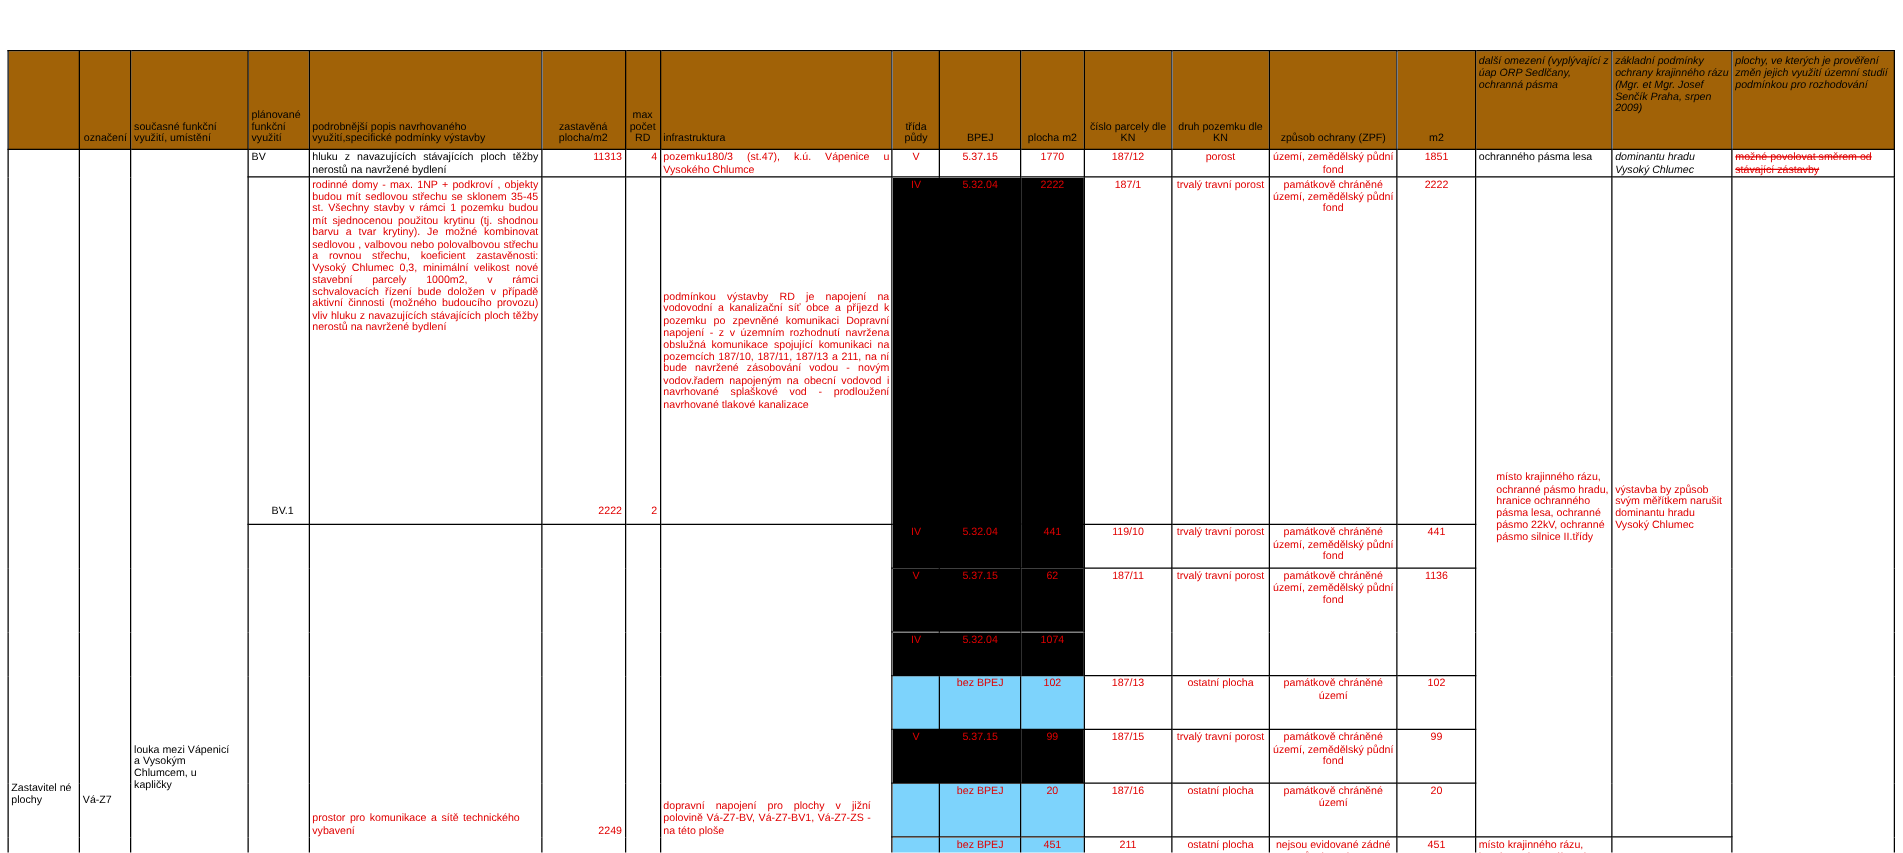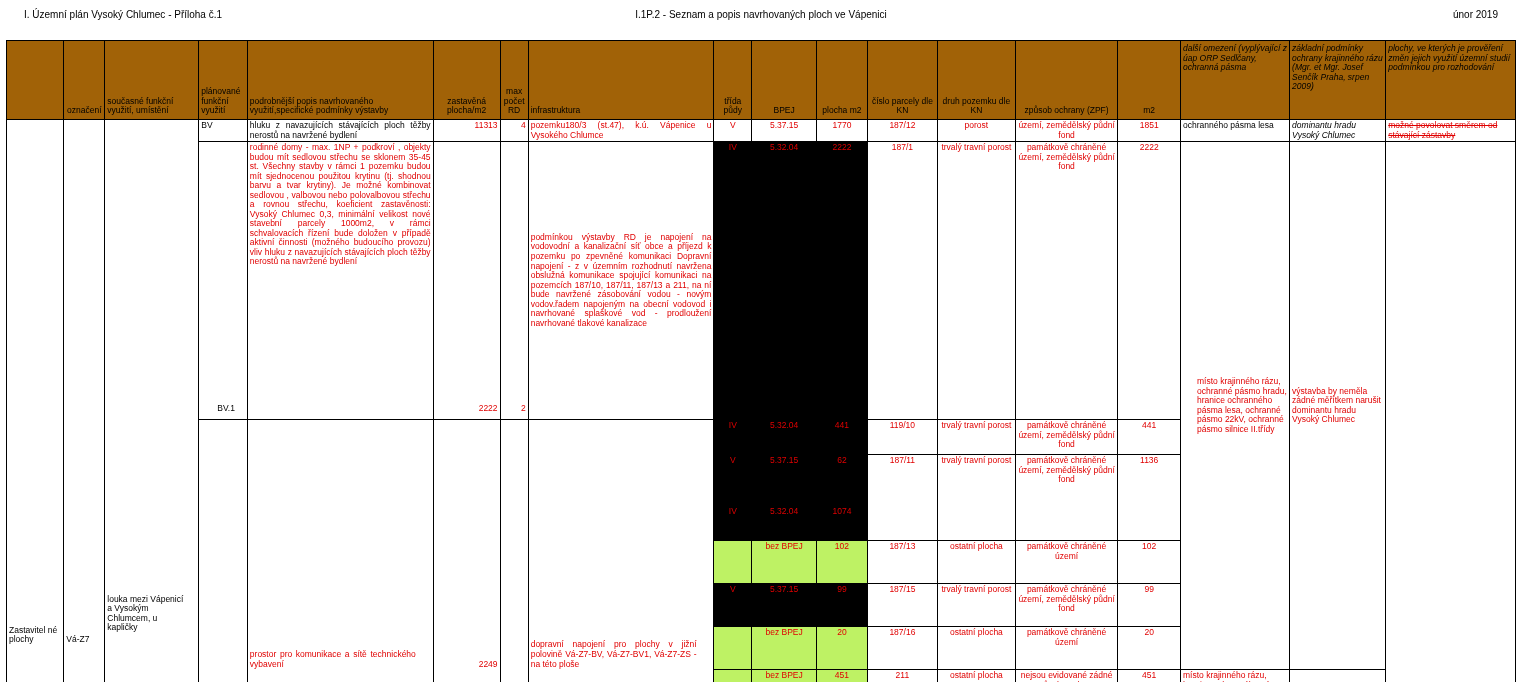--- a/index.html
+++ b/index.html
@@ -47,35 +47,30 @@
   }
   tr.head td.it{font-style:italic;vertical-align:top;padding-top:3px;}
 
   .c{text-align:center;}
   .r{text-align:right;}
   .j{text-align:justify;}
   .red{color:#e00000;}
   .italic{font-style:italic;}
   .strike{text-decoration:line-through;}
   .yel{background:#000000;}
-  .white{background:#bef264;}
+  .white{background:#7dd3fc;}
   .midv{vertical-align:middle;}
 
   
 </style>
 </head>
 <body>
 
 <div class="page">
 
-  <div class="hdr">
-    <div class="left">I. Územní plán Vysoký Chlumec - Příloha č.1</div>
-    <div class="center">I.1P.2 - Seznam a popis navrhovaných ploch ve Vápenici</div>
-    <div class="right">únor 2019</div>
-  </div>
 
   <table class="main">
     <colgroup>
       <col style="width:53px">
       <col style="width:38px">
       <col style="width:87px">
       <col style="width:45px">
       <col style="width:172px">
       <col style="width:62px">
       <col style="width:26px">
@@ -170,21 +165,21 @@
 
       <td class="c red midv yel">IV</td>
       <td class="c red midv yel">5.32.04</td>
       <td class="c red midv yel">2222</td>
       <td class="c red midv">187/1</td>
       <td class="c red midv">trvalý travní porost</td>
       <td class="c red midv">památkově chráněné území, zemědělský půdní fond</td>
       <td class="c red midv">2222</td>
 
       <td rowspan="7" style="vertical-align:middle;padding-left:16px;" class="red">místo krajinného rázu, ochranné pásmo hradu, hranice ochranného pásma lesa, ochranné pásmo 22kV, ochranné pásmo silnice II.třídy</td>
-      <td rowspan="7" style="vertical-align:middle;" class="red">výstavba by neměla zádné měřítkem narušit dominantu hradu Vysoký Chlumec</td>
+      <td rowspan="7" style="vertical-align:middle;" class="red">výstavba by způsob svým měřítkem narušit dominantu hradu Vysoký Chlumec</td>
       <td rowspan="9"></td>
     </tr>
 
     <tr>
       <td rowspan="8" style="border-right:1px solid #000;">
         <div style="position:relative;height:250px;margin-top:40px;">
           <div style="position:absolute;bottom:2px;left:0;" class="red">DM</div>
         </div>
       </td>
       <td rowspan="8">

